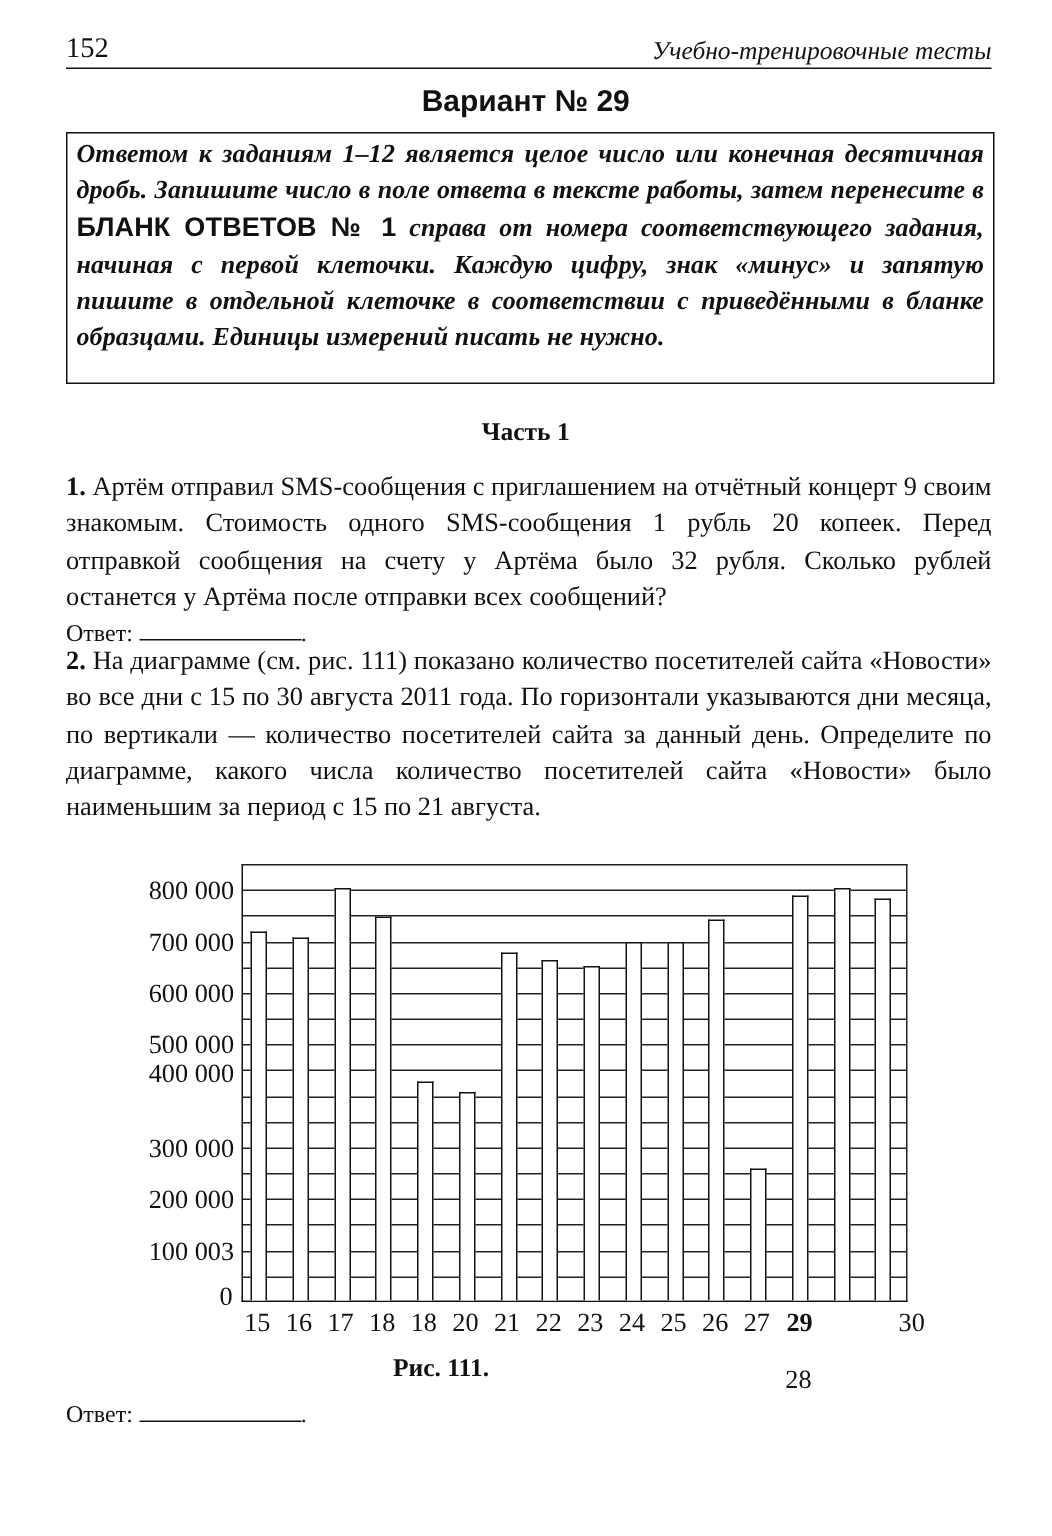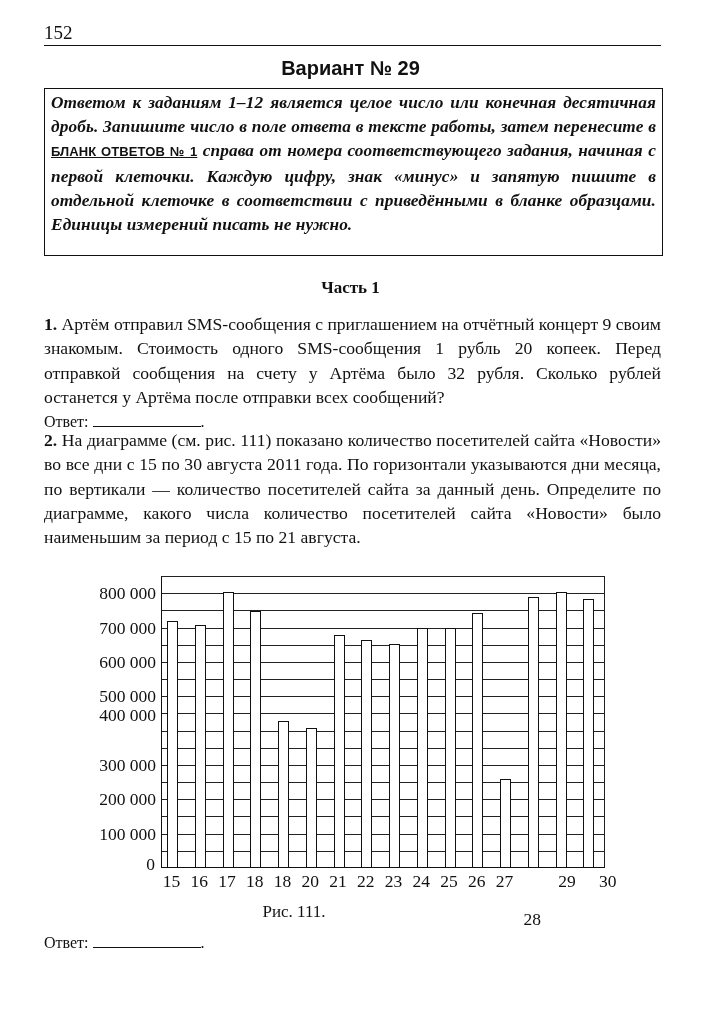--- a/index.html
+++ b/index.html
@@ -10,21 +10,21 @@
   .page-num { position: absolute; left: 0; top: 0; font-size: 19px; }
   .running-title { position: absolute; right: 0; top: 2px; font-size: 17px; font-style: italic; }
   .variant-title { position: absolute; left: 0; width: 701px; top: 57px; text-align: center;
                    font-family: "Liberation Sans", "DejaVu Sans", sans-serif; font-weight: bold;
                    font-size: 20px; }
   .instructions { position: absolute; left: 44px; top: 88px; width: 605px; height: 162px;
                   border: 1.5px solid #111; padding: 2px 6px; box-sizing: content-box;
                   font-style: italic; font-weight: bold; font-size: 17.3px; line-height: 24.2px;
                   text-align: justify; letter-spacing: 0.1px; }
   .instructions .caps { font-family: "Liberation Sans", "DejaVu Sans", sans-serif;
-                        font-style: normal; font-weight: bold; font-size: 13px; text-decoration: underline; }
+                        font-style: normal; font-weight: bold; font-size: 18px; }
   .part-title { position: absolute; left: 0; width: 701px; top: 278px; text-align: center;
                 font-weight: bold; font-size: 17px; }
   .task { position: absolute; left: 44px; width: 617px; font-size: 17.6px; line-height: 24.3px;
           text-align: justify; }
   .task .num { font-weight: bold; }
   .task1 { top: 312px; }
   .task2 { top: 428px; }
   .answer { font-size: 16px; }
   .answer-blank { display: inline-block; width: 108px; border-bottom: 1.3px solid #111;
                   height: 14px; vertical-align: baseline; margin-left: 4px; }
@@ -35,48 +35,49 @@
   .plot { position: absolute; left: 161px; top: 576px; width: 444px; height: 292px;
           border-top: 1.5px solid #222; border-right: 1.5px solid #222;
           border-left: 1.5px solid #111; border-bottom: 1.5px solid #111; box-sizing: border-box; }
   .gridline { position: absolute; left: 0; right: 0; height: 0; border-top: 1.2px solid #222; }
   .bar { position: absolute; bottom: 0; width: 10px; background: #fff;
          border: 1.8px solid #111; border-bottom: none; box-sizing: border-box; }
   .ytick { position: absolute; right: 545px; font-size: 17.5px; text-align: right;
            white-space: nowrap; line-height: 18px; transform: translateY(-9px); }
   .xtick { position: absolute; top: 871px; font-size: 17.5px; width: 26px; text-align: center;
            line-height: 20px; }
-  .caption { position: absolute; left: 0; width: 588px; top: 902px; text-align: center; font-size: 17px; }
+  .caption { position: absolute; left: 0; width: 588px; top: 902px; text-align: center; font-size: 17px; font-weight: bold; }
 </style>
 </head>
 <body>
 
 <div class="header">
   <span class="page-num">152</span>
+  <span class="running-title">Учебно-тренировочные тесты</span>
 </div>
 
 <div class="variant-title">Вариант № 29</div>
 
 <div class="instructions"><span>Ответом к заданиям 1–12 является целое число или конечная десятичная дробь. Запишите число в поле ответа в тексте работы, затем перенесите в </span><span class="caps">БЛАНК ОТВЕТОВ № 1</span><span> справа от номера соответствующего задания, начиная с первой клеточки. Каждую цифру, знак «минус» и запятую пишите в отдельной клеточке в соответствии с приведёнными в бланке образцами. Единицы измерений писать не нужно.</span></div>
 
 <div class="part-title">Часть 1</div>
 
 <div class="task task1">
   <span class="num">1.</span><span> Артём отправил SMS-сообщения с приглашением на отчётный концерт 9 своим знакомым. Стоимость одного SMS-сообщения 1 рубль 20 копеек. Перед отправкой сообщения на счету у Артёма было 32 рубля. Сколько рублей останется у Артёма после отправки всех сообщений?</span><br>
   <span class="answer"><span>Ответ:</span><span class="answer-blank"></span><span>.</span></span>
 </div>
 
 <div class="task task2">
   <span class="num">2.</span><span> На диаграмме (см. рис. 111) показано количество посетителей сайта «Новости» во все дни с 15 по 30 августа 2011 года. По горизонтали указываются дни месяца, по вертикали — количество посетителей сайта за данный день. Определите по диаграмме, какого числа количество посетителей сайта «Новости» было наименьшим за период с 15 по 21 августа.</span>
 </div>
 
 <div class="chart">
   <div id="yticks">
       <div class="ytick" style="top: 864px; right: 546px;">0</div>
-      <div class="ytick" style="top: 833.647px;">100 000</div>
+      <div class="ytick" style="top: 833.647px;">100 003</div>
       <div class="ytick" style="top: 799.294px;">200 000</div>
       <div class="ytick" style="top: 764.941px;">300 000</div>
       <div class="ytick" style="top: 715px;">400 000</div>
       <div class="ytick" style="top: 696.235px;">500 000</div>
       <div class="ytick" style="top: 661.882px;">600 000</div>
       <div class="ytick" style="top: 627.529px;">700 000</div>
       <div class="ytick" style="top: 593.176px;">800 000</div>
     </div>
   <div class="plot" id="plot">
       <div class="gridline" style="top: 273.824px;"></div>
@@ -120,21 +121,21 @@
       <div class="xtick" style="left: 269.5px;">18</div>
       <div class="xtick" style="left: 297.25px;">20</div>
       <div class="xtick" style="left: 325px;">21</div>
       <div class="xtick" style="left: 352.75px;">22</div>
       <div class="xtick" style="left: 380.5px;">23</div>
       <div class="xtick" style="left: 408.25px;">24</div>
       <div class="xtick" style="left: 436px;">25</div>
       <div class="xtick" style="left: 463.75px; text-align: center;">26</div>
       <div class="xtick" style="left: 491.5px;">27</div>
       <div class="xtick" style="left: 519.25px; margin-top: 38px;">28</div>
-      <div class="xtick" style="left: 554px;">29</div>
+      <div class="xtick" style="left: 520px; font-weight: bold;">29</div>
       <div class="xtick" style="left: 574.75px; margin-left: 20px;">30</div>
     </div>
 </div>
 
 <div class="caption">Рис. 111.</div>
 
 <div class="answer2 answer">
   <span>Ответ:</span><span class="answer-blank"></span><span>.</span>
 </div>
 

